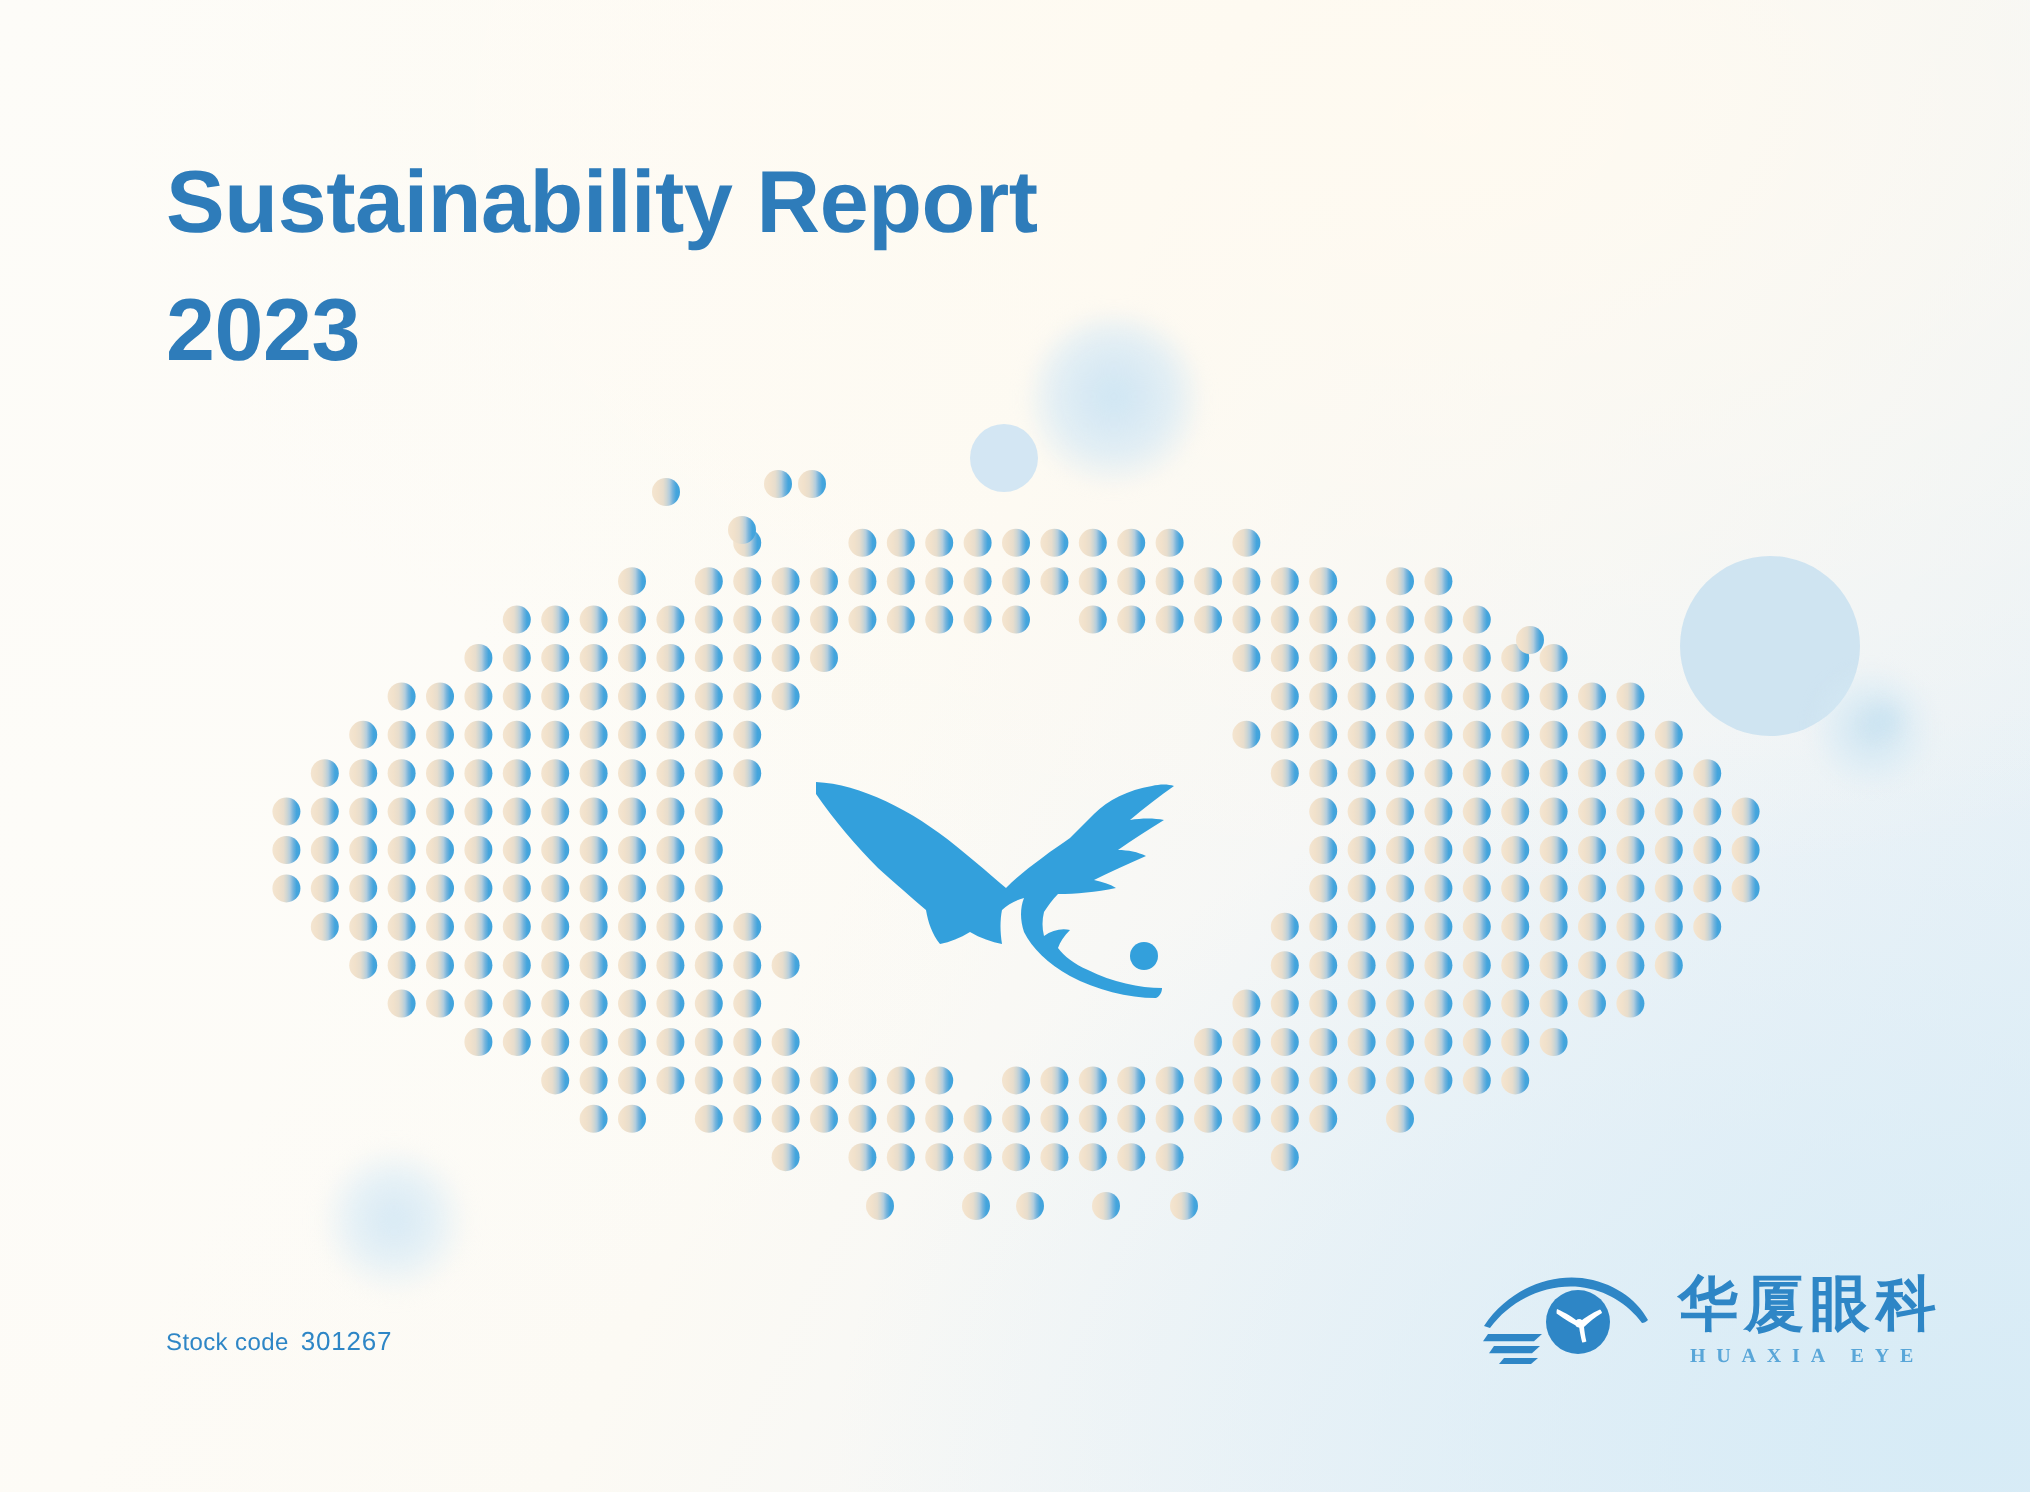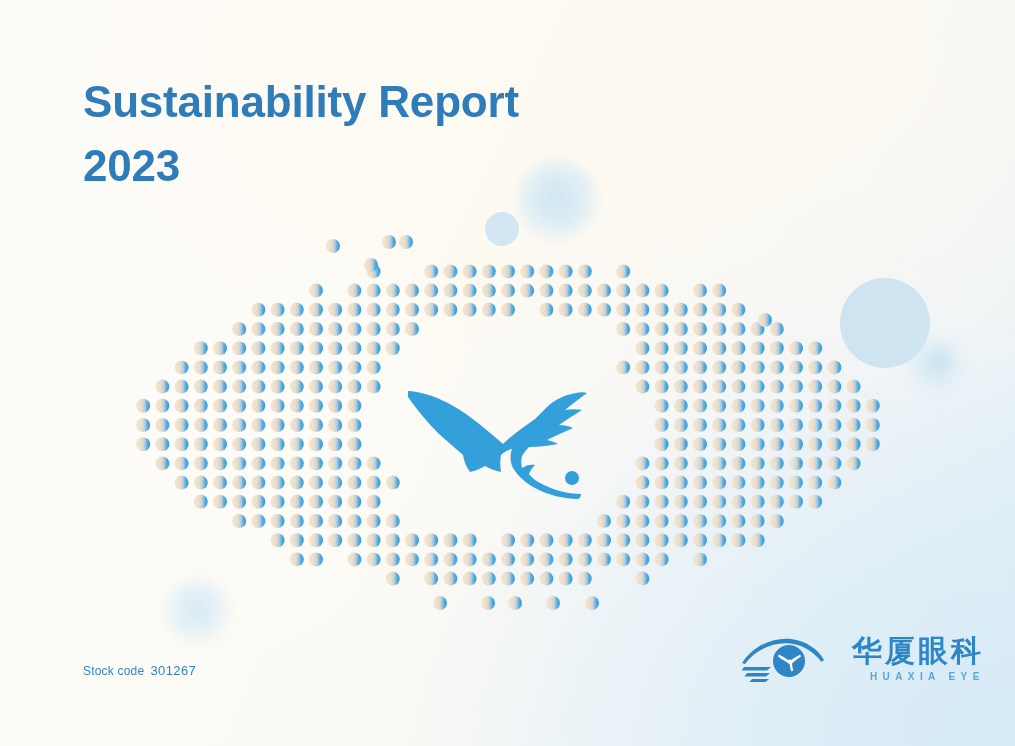--- a/index.html
+++ b/index.html
@@ -110,22 +110,23 @@
     margin-left: 6px;
     letter-spacing: 0.4px;
   }
 
   
   .brand {
     position: absolute;
     left: 740px;
     top: 636px;
     display: flex;
-    align-items: flex-start;
-    gap: 26px;
+    align-items: flex-end;
+    gap: 13px;
+    font-family: Liberation Serif, serif;
   }
   .brand-mark {
     width: 86px;
     height: 48px;
     flex: none;
   }
   .brand-text {
     display: flex;
     flex-direction: column;
     align-items: flex-start;
@@ -136,21 +137,21 @@
     font-size: 30px;
     font-weight: bold;
     letter-spacing: 3px;
   }
   .brand-en {
     color: #59a6d8;
     font-size: 10px;
     font-weight: bold;
     letter-spacing: 5.4px;
     margin-top: 6px;
-    margin-left: 18px;
+    margin-left: 6px;
   }
 </style>
 </head>
 <body>
 
 <div class="cover">
 
   <div class="bubble bubble-soft-top"></div>
   <div class="bubble bubble-crisp-small"></div>
   <div class="bubble bubble-big-right"></div>

